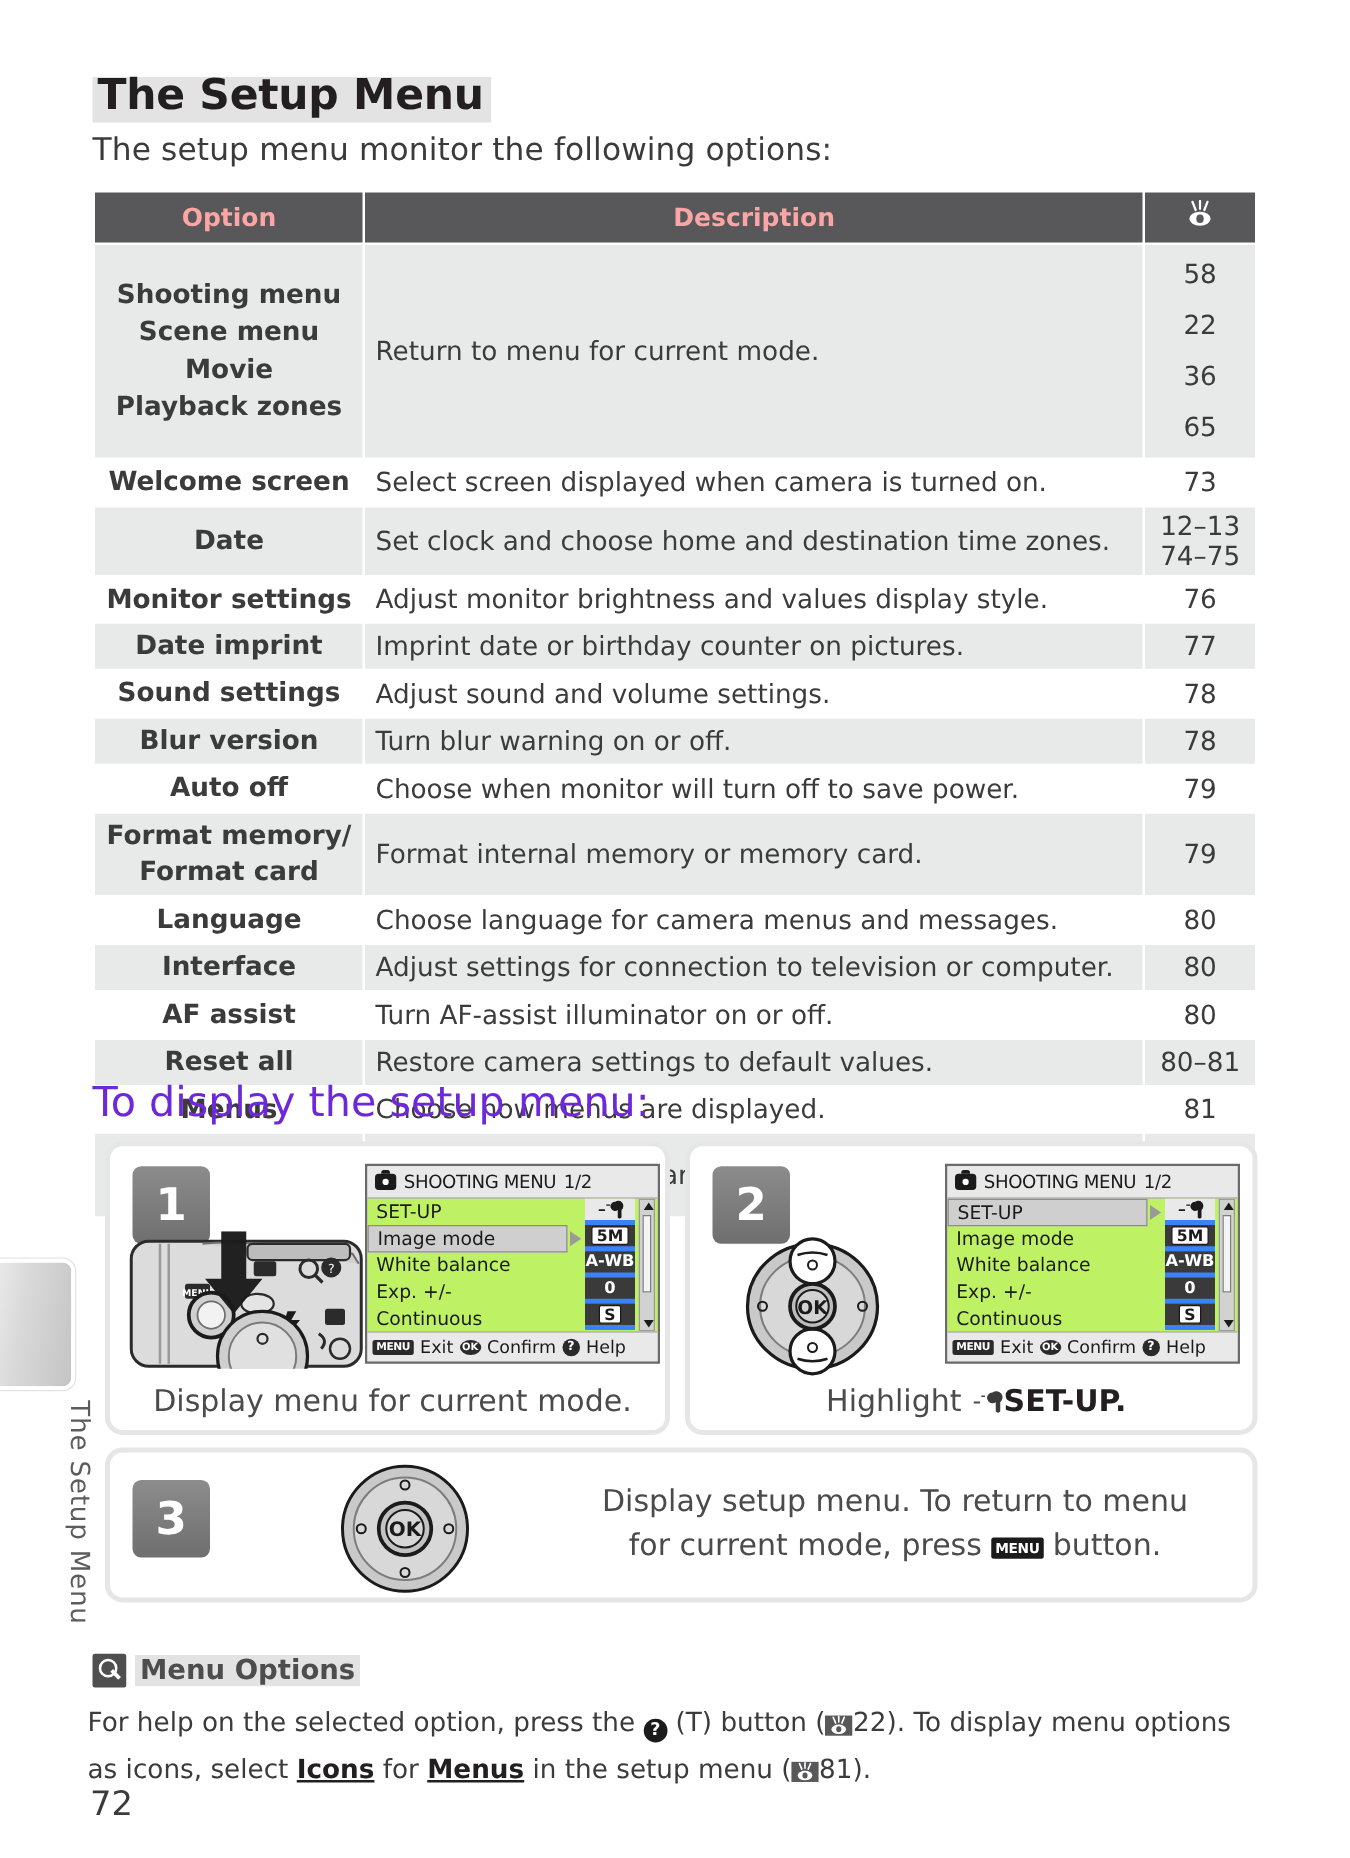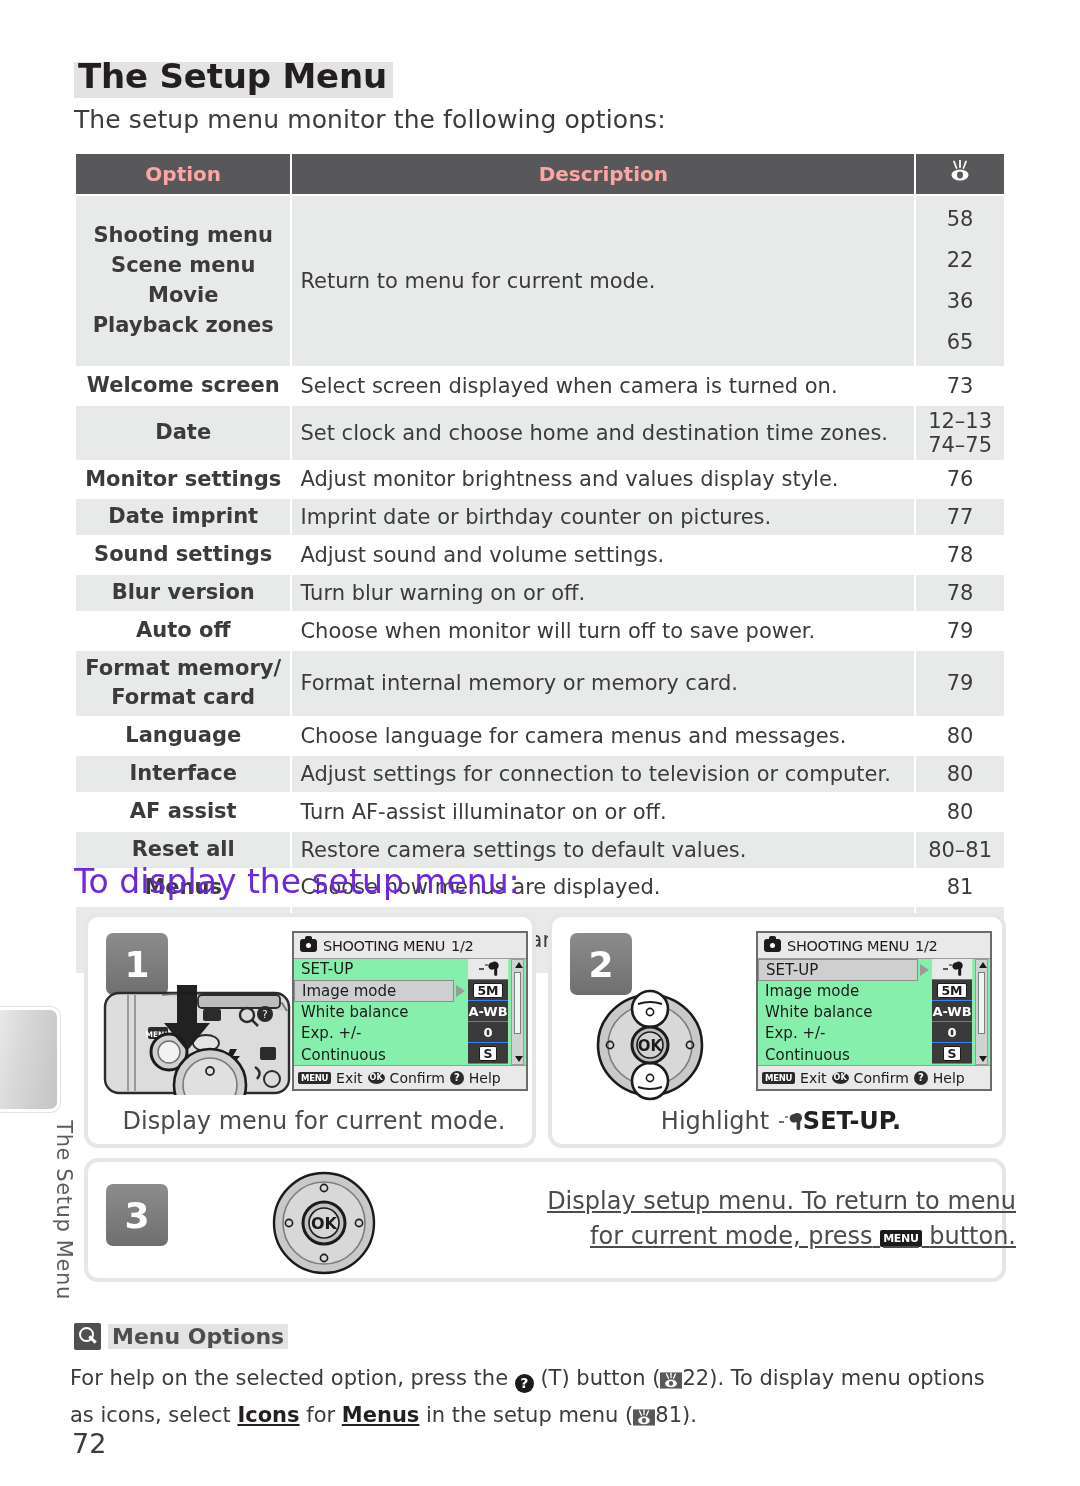--- a/index.html
+++ b/index.html
@@ -130,21 +130,21 @@
     border-radius: 3px; position: relative; flex: none;
   }
   .cam-ico::before{
     content:""; position:absolute; left:5px; top:-3px;
     width:7px; height:3px; background:#1b1b1b; border-radius:2px 2px 0 0;
   }
   .cam-ico::after{
     content:""; position:absolute; left:6px; top:4px;
     width:5px; height:5px; background:#fff; border-radius:50%;
   }
-  .lcd-body { position: relative; height: 106px; background: #86efac; }
+  .lcd-body { position: relative; height: 106px; background: #bef264; }
   .lcd-rows { position: absolute; left: 0; top: 0; width: 168px; }
   .lcd-row {
     height: 21.2px; line-height: 21.2px;
     font-size: 15px; color: #1b1b1b;
     padding-left: 7px; position: relative;
   }
   .lcd-row.sel {
     background: #cfcfcf;
     border: 1px solid #8d8d8d;
     width: 160px; height: 22px; line-height: 20px;
@@ -158,21 +158,21 @@
   }
   .icons-col {
     position: absolute; right: 18px; top: 0;
     width: 40px;
   }
   .ic {
     width: 40px; height: 21px;
     display:flex; align-items:center; justify-content:center;
     font-size: 13px; font-weight: bold;
     background: #3a3a3a; color: #ffffff;
-    border-bottom: 1px solid #3b82f6;
+    border-bottom: 4px solid #3b82f6;
   }
   .ic.light { background: #e9e9e9; color: #2a2a2a; }
   .ic .box {
     background:#ffffff; color:#1b1b1b;
     border:1.5px solid #1b1b1b; border-radius:2px;
     padding:0 3px; font-size:12.5px; line-height:13px;
   }
   .scroll {
     position:absolute; right:2px; top:0; width:13px; height:106px;
     background:#d2d2d2; border:1px solid #9a9a9a;
@@ -599,21 +599,21 @@
       <ellipse cx="56" cy="55" rx="41" ry="41" fill="#d8d8d8" stroke="#7d7d7d" stroke-width="1.6"></ellipse>
       <circle cx="56" cy="20" r="3.6" fill="none" stroke="#1b1b1b" stroke-width="1.6"></circle>
       <circle cx="56" cy="90" r="3.6" fill="none" stroke="#1b1b1b" stroke-width="1.6"></circle>
       <circle cx="21" cy="55" r="3.6" fill="none" stroke="#1b1b1b" stroke-width="1.6"></circle>
       <circle cx="91" cy="55" r="3.6" fill="none" stroke="#1b1b1b" stroke-width="1.6"></circle>
       <circle cx="56" cy="55" r="21" fill="#c2c2c2" stroke="#1b1b1b" stroke-width="3"></circle>
       <circle cx="56" cy="55" r="15" fill="#d6d6d6" stroke="#1b1b1b" stroke-width="1.6"></circle>
       <text x="56" y="61" font-size="16" font-weight="bold" fill="#1b1b1b" text-anchor="middle" font-family="DejaVu Sans">OK</text>
     </svg>
 
-    <div class="caption" style="left:368px; top:22px; width:560px; text-align:right; line-height:1.45;text-decoration:underline;">
+    <div class="caption" style="left:348px; top:22px; width:560px; text-align:center; line-height:1.45;">
       <div>Display setup menu.  To return to menu</div>
       <div>
         <span>for current mode, press</span>
         <span class="menu-inl">MENU</span>
         <span>button.</span>
       </div>
     </div>
   </div>
 
   <div class="note-head">

